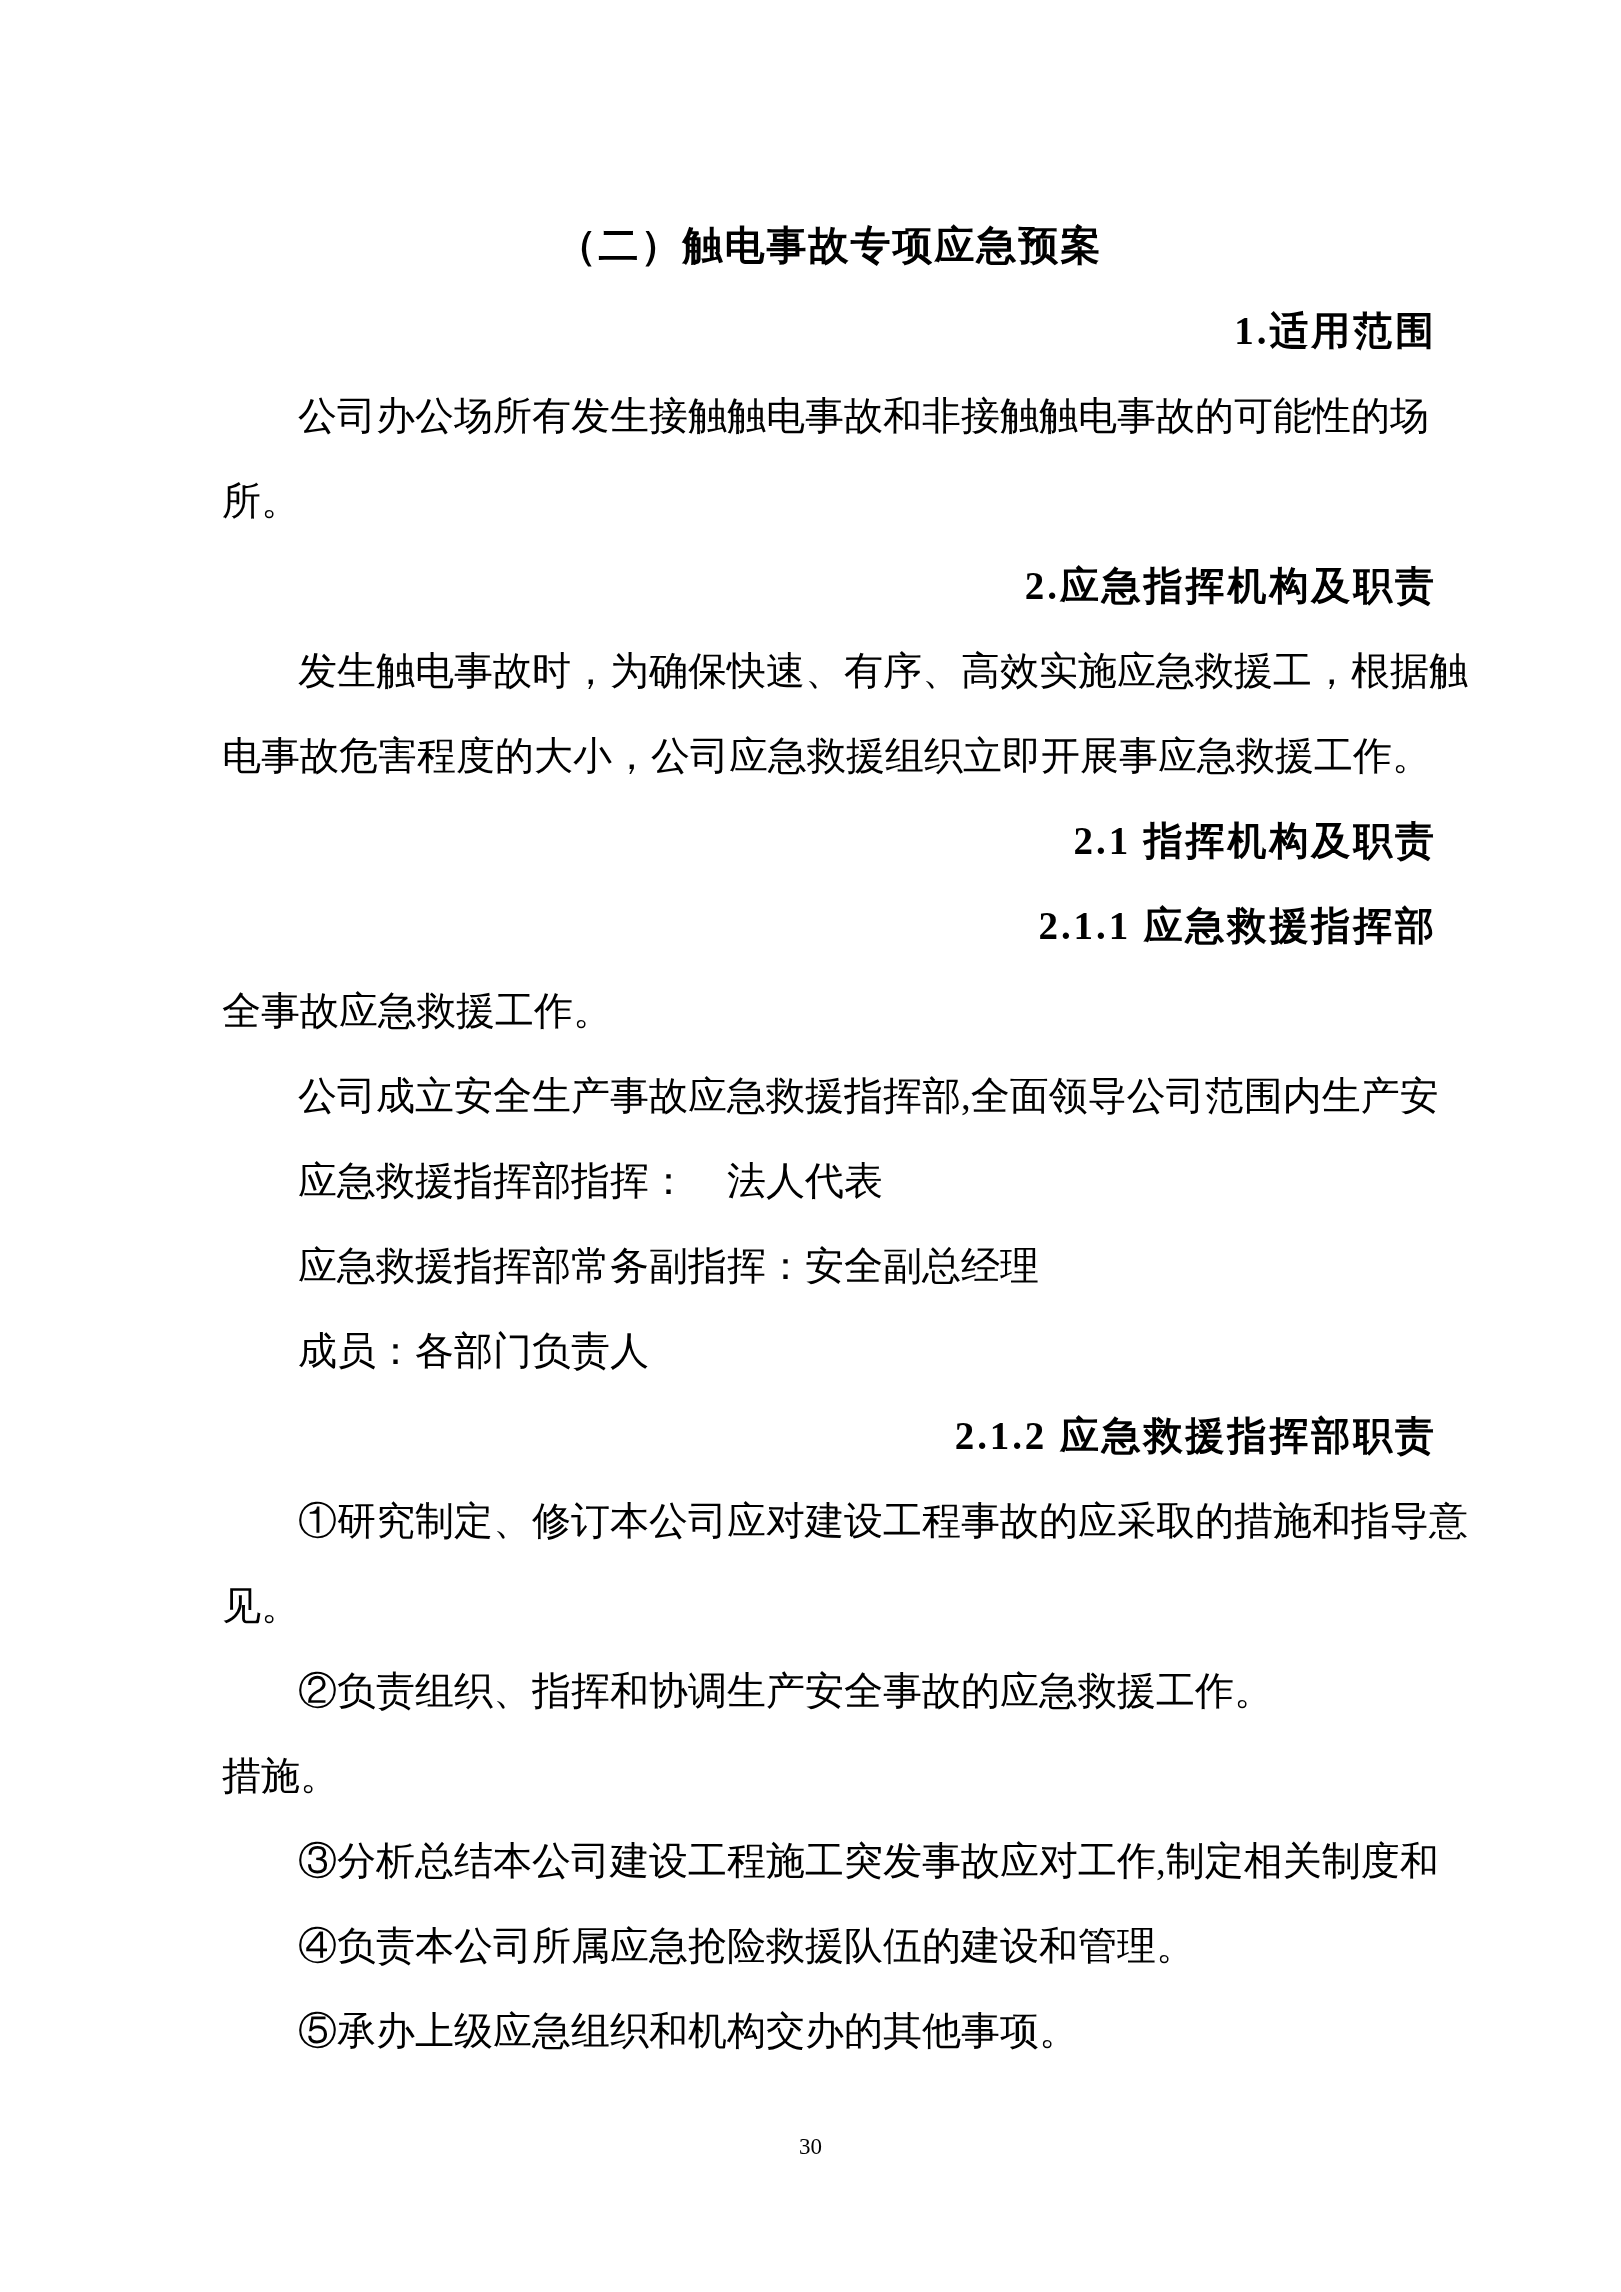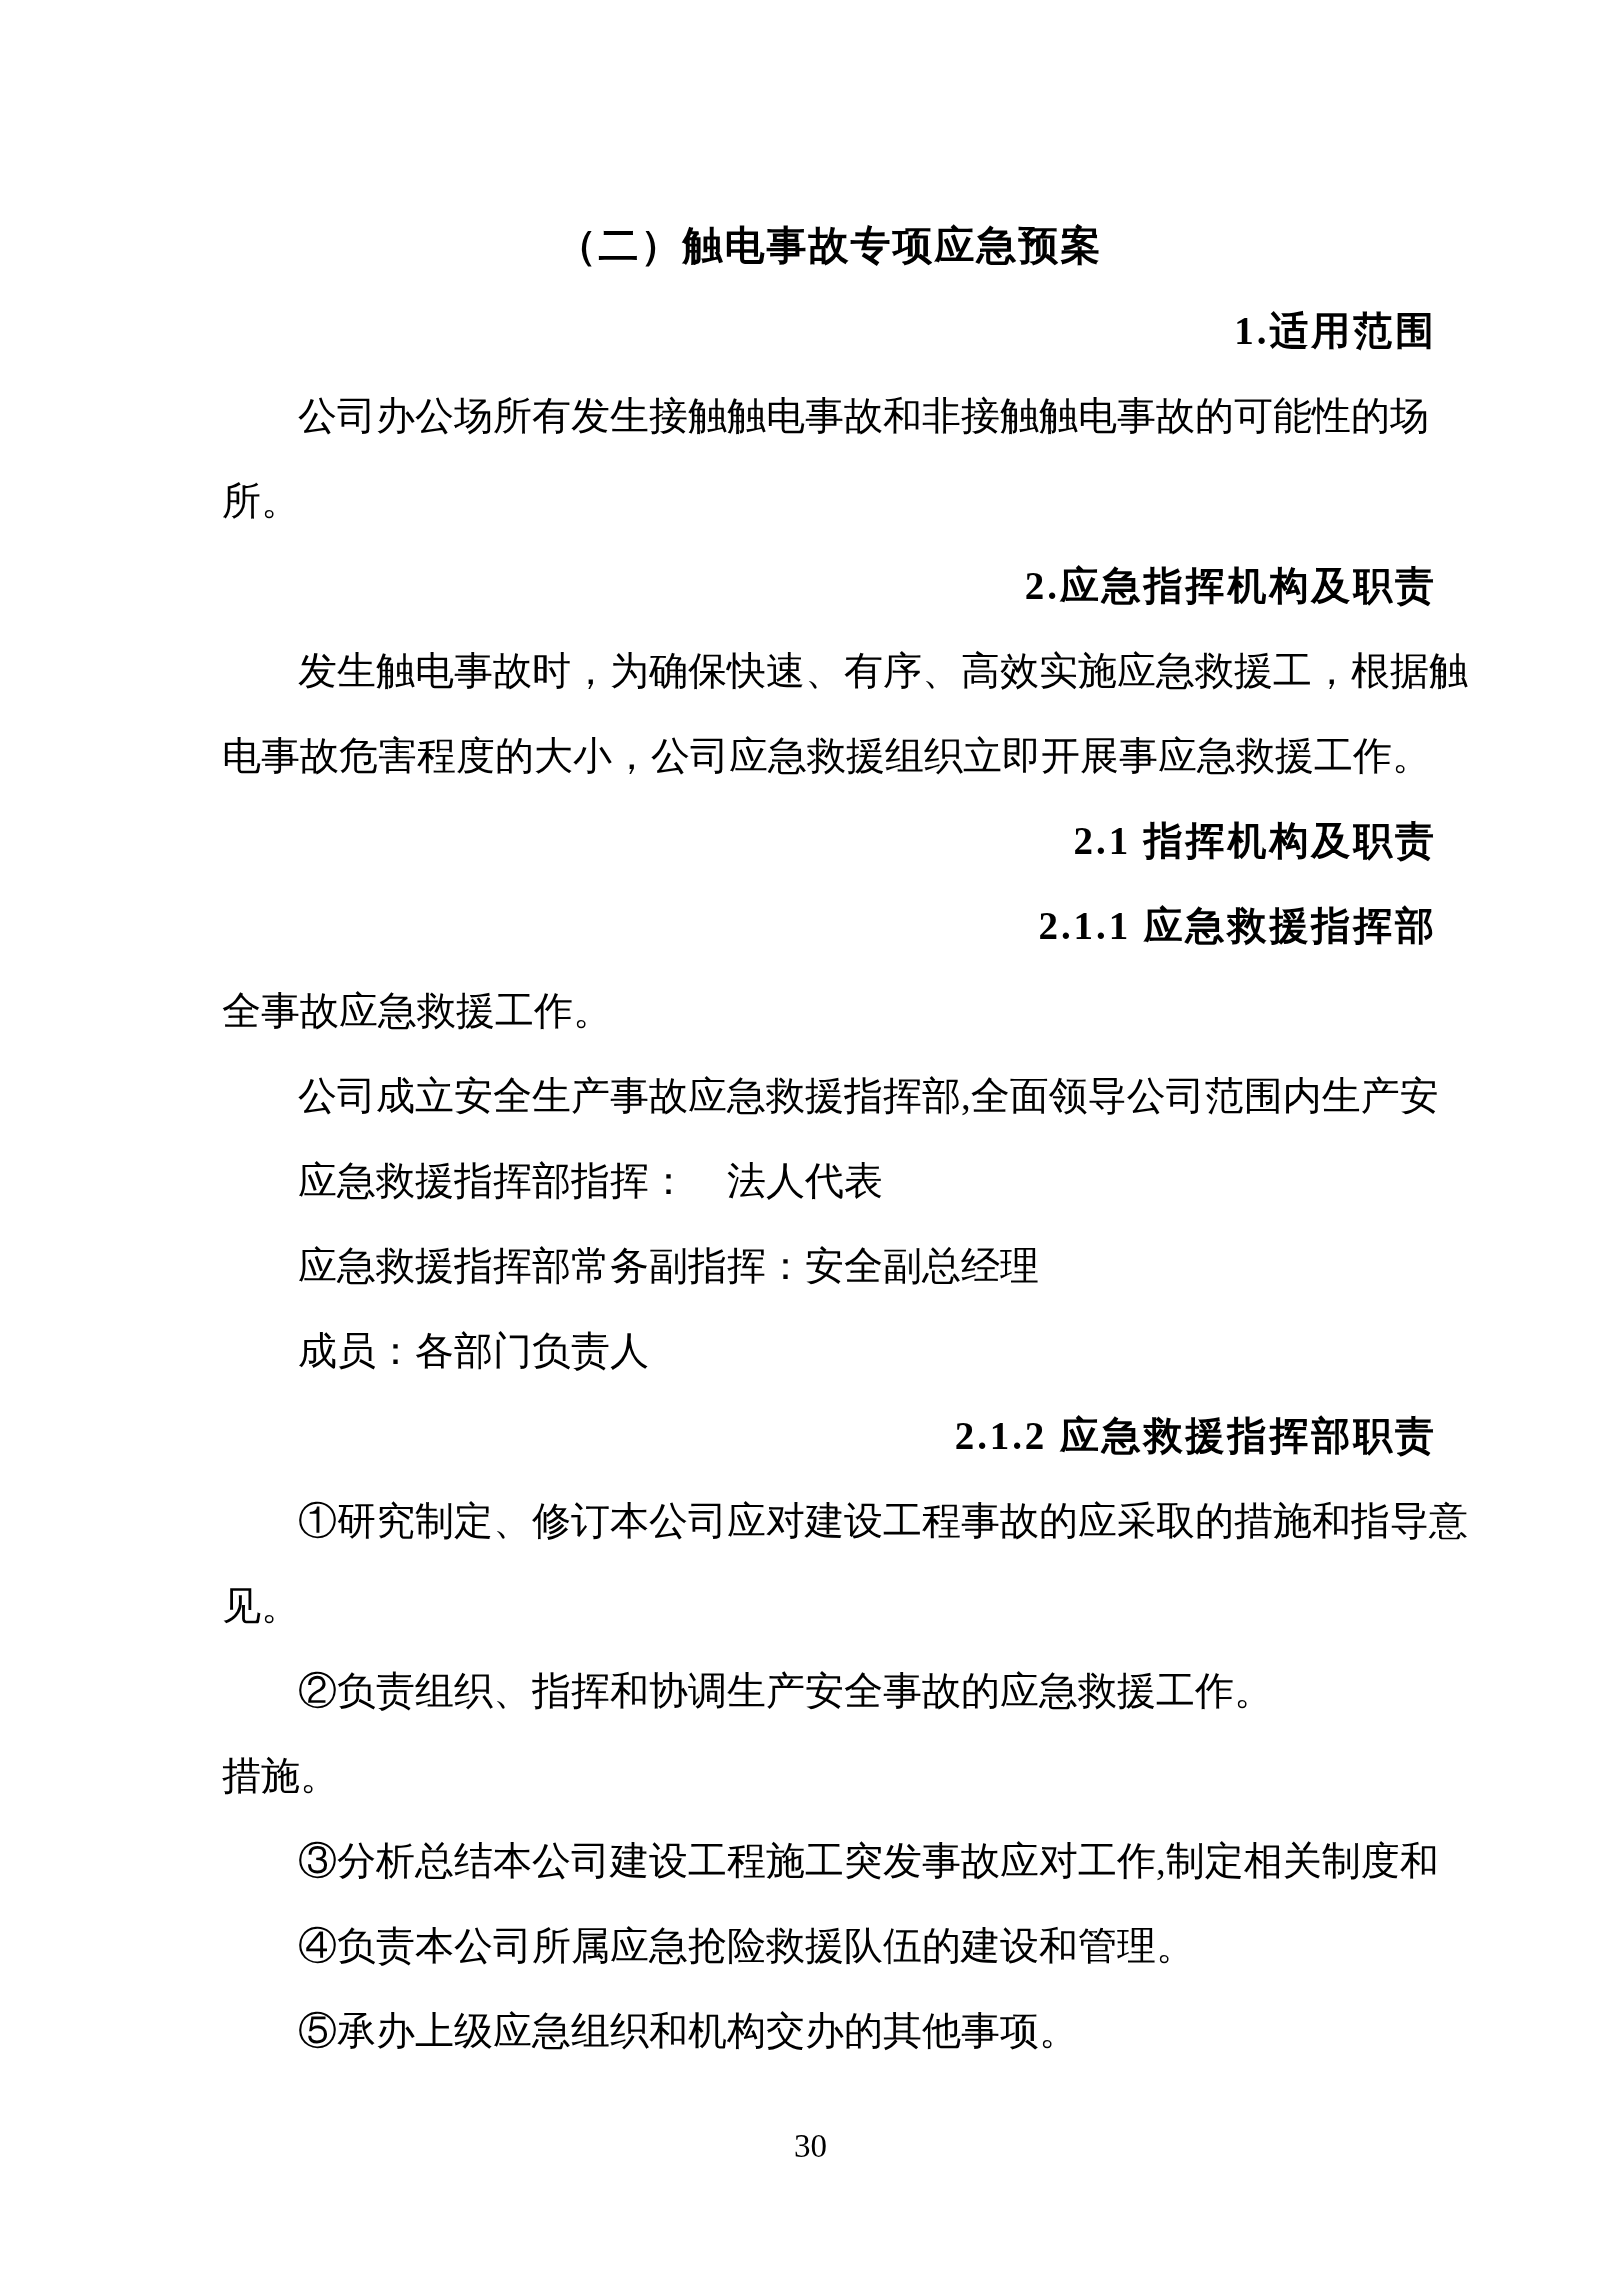--- a/index.html
+++ b/index.html
@@ -52,21 +52,21 @@
   }
   .line.b0 {
     padding-left: 0;
   }
   .footer {
     position: absolute;
     left: 0;
     top: 2127px;
     width: 100%;
     text-align: center;
-    font-size: 33px;
+    font-size: 23px;
     line-height: 39px;
     color: #000000;
   }
 </style>
 </head>
 <body>
 
 <div class="page">
   <div class="content">
       <div class="line title">（二）触电事故专项应急预案</div>

